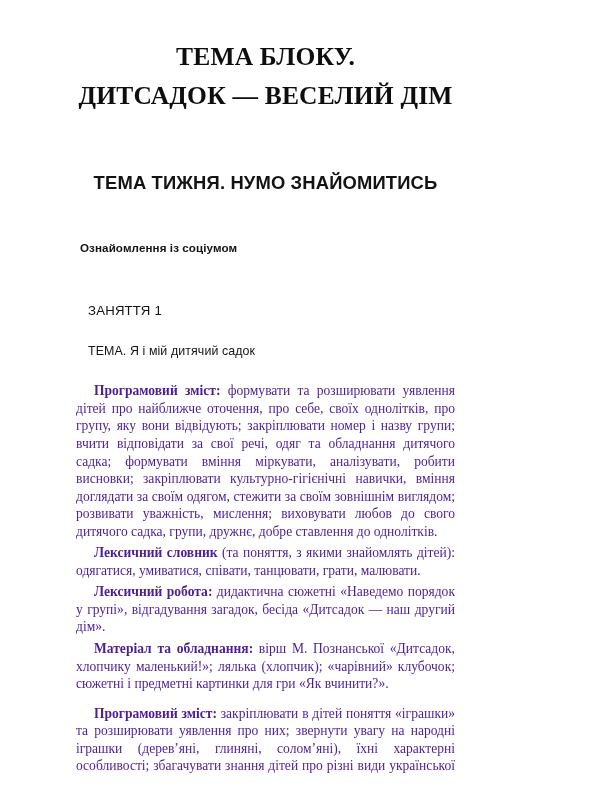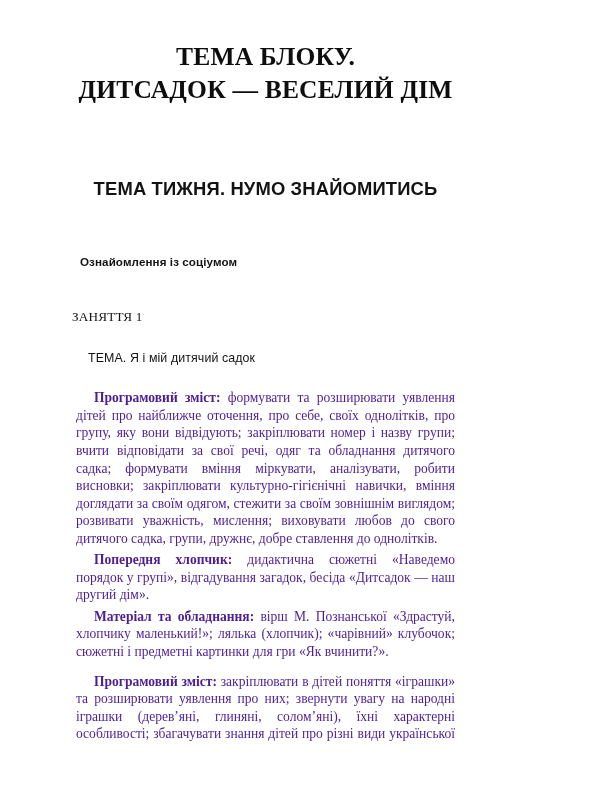--- a/index.html
+++ b/index.html
@@ -36,55 +36,55 @@
     line-height: 1.3;
     letter-spacing: 0.2px;
     color: #0e0e0e;
     margin: 0;
     padding-top: 40px;
   }
   .block-title .line1 { display: block; }
   .block-title .line2 {
     display: block;
     white-space: nowrap;
-    margin-top: 0;
+    margin-top: 6px;
   }
 
   
   .week-theme {
     text-align: center;
     font-family: "Liberation Sans", "DejaVu Sans", sans-serif;
     font-weight: bold;
     font-size: 18.4px;
     line-height: 1.2;
     letter-spacing: 0.15px;
     color: #131313;
-    margin: 16px;
+    margin: 4px;
     padding-top: 56px;
   }
 
   
   .section-label {
     font-family: "Liberation Sans", "DejaVu Sans", sans-serif;
     font-weight: bold;
     font-size: 11.6px;
     letter-spacing: 0.1px;
     color: #131313;
     margin: 8px;
     padding-top: 39px;
   }
 
   
   .lesson-number {
-    font-family: Liberation Serif, serif;
+    font-family: Liberation Sans, sans-serif;
     font-weight: normal;
     font-size: 13.2px;
     letter-spacing: 0.2px;
     color: #131313;
-    margin: 0;
+    margin: 16px;
   }
   .lesson-number.first { padding-top: 33px; }
   .lesson-number.later { padding-top: 37px; }
 
   
   .lesson-theme {
     font-family: "Liberation Sans", "DejaVu Sans", sans-serif;
     font-weight: normal;
     font-size: 12.4px;
     letter-spacing: 0.1px;
@@ -128,27 +128,30 @@
 
   <h3 class="section-label">Ознайомлення із соціумом</h3>
 
   <h4 class="lesson-number first">ЗАНЯТТЯ 1</h4>
   <h5 class="lesson-theme">ТЕМА. Я і мій дитячий садок</h5>
 
   <p class="body-par first-after-theme">
     <span class="lead">Програмовий зміст:</span><span> формувати та розширювати уявлення дітей про найближче оточення, про себе, своїх однолітків, про групу, яку вони відвідують; закріплювати номер і назву групи; вчити відповідати за свої речі, одяг та обладнання дитячого садка; формувати вміння міркувати, аналізувати, робити висновки; закріплювати культурно-гігієнічні навички, вміння доглядати за своїм одягом, стежити за своїм зовнішнім виглядом; розвивати уважність, мислення; виховувати любов до свого дитячого садка, групи, дружнє, добре ставлення до однолітків.</span>
   </p>
 
-
   <p class="body-par">
-    <span class="lead">Попередня хлопчик:</span><span> дидактична сюжетні «Наведемо порядок у групі», відгадування загадок, бесіда «Дитсадок — наш другий дім».</span>
+    <span class="lead">Лексичний словник</span><span> (та поняття, з якими знайомлять дітей): одягатися, умиватися, співати, танцювати, грати, малювати.</span>
   </p>
 
   <p class="body-par">
-    <span class="lead">Матеріал та обладнання:</span><span> вірш М. Познанської «Здрастуй, хлопчику маленький!»; лялька (хлопчик); «чарівний» клубочок; сюжетні і предметні картинки для гри «Як вчинити?».</span>
+    <span class="lead">Лексичний робота:</span><span> дидактична сюжетні «Наведемо порядок у групі», відгадування загадок, бесіда «Дитсадок — наш другий дім».</span>
+  </p>
+
+  <p class="body-par">
+    <span class="lead">Матеріал та обладнання:</span><span> вірш М. Познанської «Дитсадок, хлопчику маленький!»; лялька (хлопчик); «чарівний» клубочок; сюжетні і предметні картинки для гри «Як вчинити?».</span>
   </p>
 
 
   <p class="body-par first-after-theme clip">
     <span class="lead">Програмовий зміст:</span><span> закріплювати в дітей поняття «іграшки» та розширювати уявлення про них; звернути увагу на народні іграшки (дерев’яні, глиняні, солом’яні), їхні характерні особливості; збагачувати знання дітей про різні види української народної іграшки; розширювати знання, пов’язані з культурою, ремеслом, побутом українців у минулі часи; пояснити, яку роль відігравала іграшка</span>
   </p>
 
 </div>
 
 </body></html>

